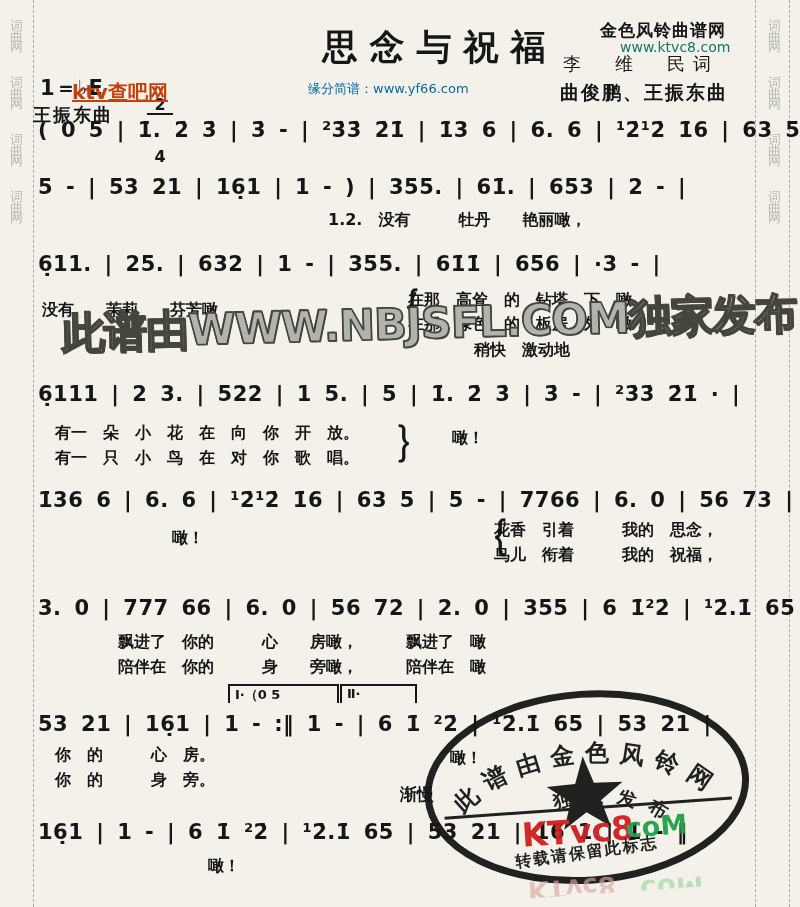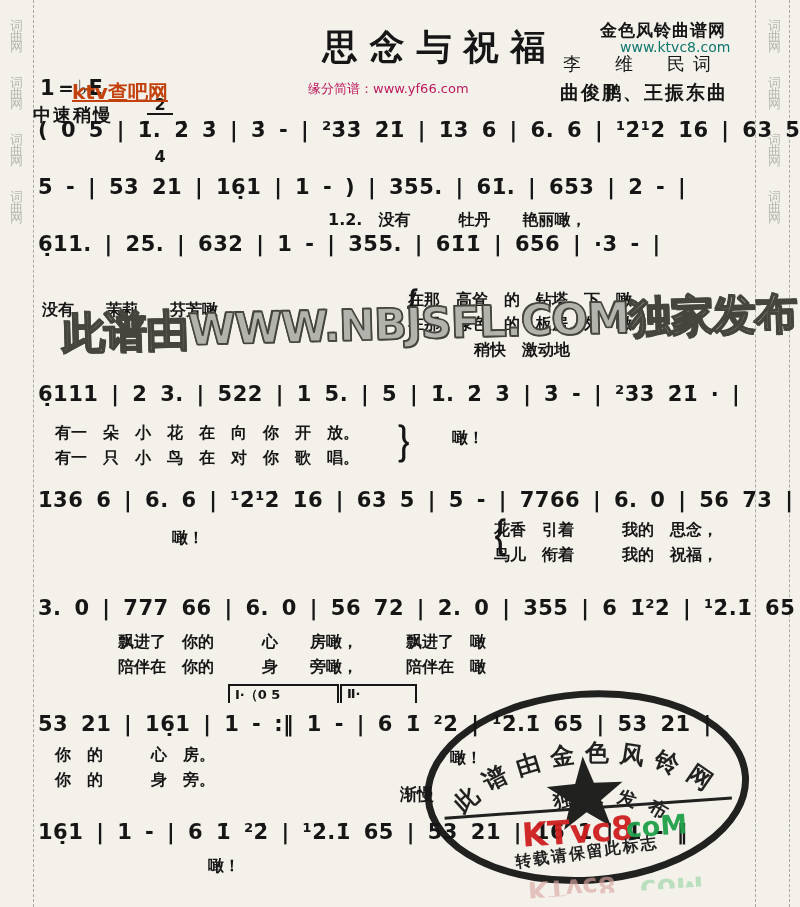--- a/index.html
+++ b/index.html
@@ -13,31 +13,31 @@
   .dash{position:absolute;top:0;bottom:0;border-left:1px dashed #a9a9a2;}
   .d1{left:33px;} .d2{left:755px;} .d3{left:789px;}
   
   .keysig{left:40px;top:74px;font-size:21px;font-weight:bold;letter-spacing:1px;}
   .timesig{left:147px;top:63px;width:26px;text-align:center;font-weight:bold;font-size:16px;line-height:1.05;}
   .timesig .tt{border-bottom:2px solid #161616;}
   .tempo-main{left:33px;top:103px;font-size:18px;font-weight:bold;letter-spacing:2px;}
   .green-wm{left:72px;top:79px;color:#c2410c;font-size:20px;font-weight:bold;text-decoration:underline;}
   .title{left:0;width:800px;top:24px;text-align:center;font-size:35px;font-weight:bold;
          letter-spacing:12px;font-family:"DejaVu Serif",serif;padding-left:40px;}
-  .subtitle{left:308px;top:80px;font-size:13px;color:#be185d;}
+  .subtitle{left:308px;top:80px;font-size:13px;color:#0369a1;}
   .site-name{left:600px;top:19px;font-size:17px;font-weight:bold;letter-spacing:1px;}
   .site-url{left:620px;top:39px;font-size:14px;color:#0f766e;}
   .lyricist{left:563px;top:52px;font-size:18px;letter-spacing:8px;}
   .composer{left:560px;top:80px;font-size:19px;font-weight:bold;letter-spacing:2px;}
   
   .nota{left:38px;font-size:21px;font-weight:bold;word-spacing:5px;letter-spacing:.5px;}
   .lyr{font-size:16px;font-weight:bold;}
   .brace{font-size:44px;font-weight:normal;line-height:1;}
   .s1n{top:118px;} .s2n{top:175px;} .s2a{left:328px;top:210px;}
-  .s3n{top:232px;text-align:right;} .s3a{left:42px;top:300px;} .s3brace{left:380px;top:282px;}
+  .s3n{top:252px;text-align:right;} .s3a{left:42px;top:300px;} .s3brace{left:380px;top:282px;}
   .s3b{left:408px;top:290px;text-align:center;} .s3c{left:408px;top:314px;} .s3t{left:426px;top:340px;font-size:16px;font-weight:bold;margin-left:48px;}
   .center-wm{left:62px;top:296px;width:672px;font-size:43px;font-weight:900;color:#b3b3ad;
              letter-spacing:-1px;-webkit-text-stroke:1.6px #45453e;transform:rotate(-1.6deg);
              text-shadow:1px 1px 0 #45453e, -1px -1px 0 #45453e;z-index:5;}
   .s4n{top:382px;} .s4a{left:55px;top:423px;} .s4b{left:55px;top:448px;}
   .s4brace{left:392px;top:418px;} .s4c{left:452px;top:428px;}
   .s5n{top:488px;} .s5a{left:172px;top:528px;} .s5brace{left:468px;top:512px;}
   .s5b{left:494px;top:520px;} .s5c{left:494px;top:545px;}
   .s6n{top:596px;} .s6a{left:118px;top:632px;} .s6b{left:118px;top:657px;}
   .s7n{top:712px;}
@@ -60,21 +60,21 @@
   <div class="dash d2"></div>
   <div class="side-col col-r">词曲网　词曲网　词曲网　词曲网</div>
   <div class="dash d3"></div>
 
   <div class="abs keysig">1＝♭E</div>
   <div class="abs timesig">
     <div class="tt">2</div>
     <div>4</div>
   </div>
   <div class="abs green-wm">ktv查吧网</div>
-  <div class="abs tempo-main">中速稍慢</div>
+  <div class="abs tempo-main">王振东曲</div>
   <div class="abs title">思念与祝福</div>
   <div class="abs subtitle">缘分简谱：www.yf66.com</div>
   <div class="abs site-name">金色风铃曲谱网</div>
   <div class="abs site-url">www.ktvc8.com</div>
   <div class="abs lyricist">李　维　民词</div>
   <div class="abs composer">曲俊鹏、王振东曲</div>
 
   <div class="abs nota s1n">( 0 5 | 1̇. 2̇ 3̇ | 3̇ - | ²3̇3̇ 2̇1̇ | 1̇3 6 | 6. 6 | ¹2̇¹2̇ 1̇6 | 63 5 |</div>
 
   <div class="abs nota s2n">5 - | 53 21 | 16̣1 | 1 - ) | 355. | 61̇. | 653 | 2 - |</div>

